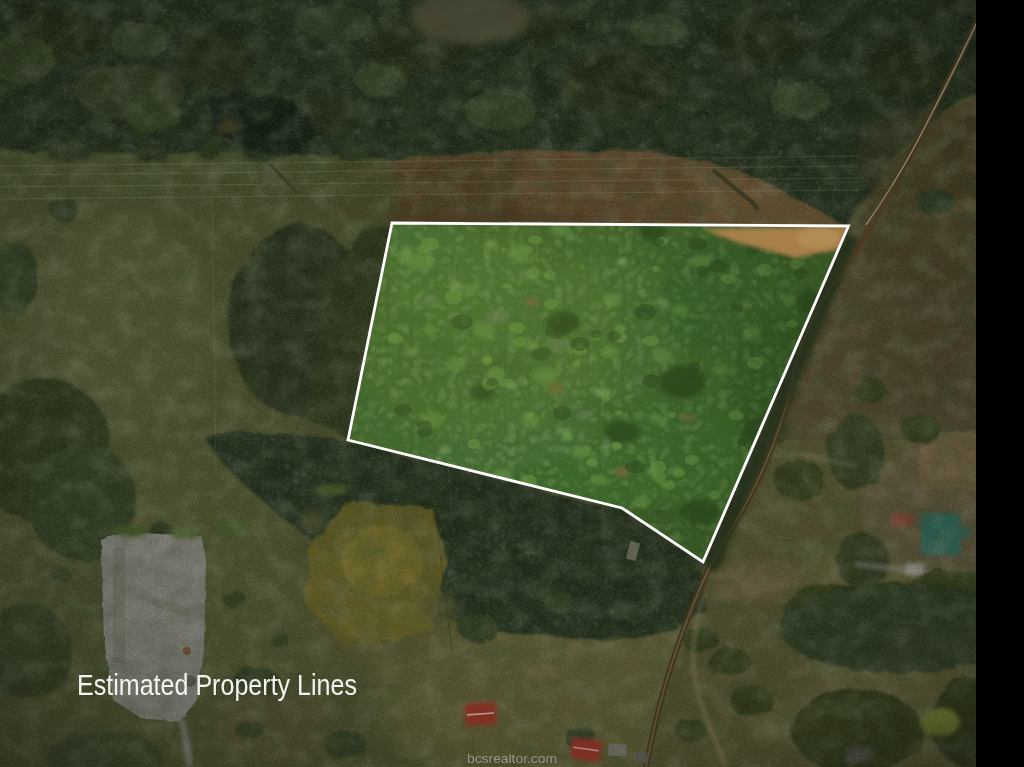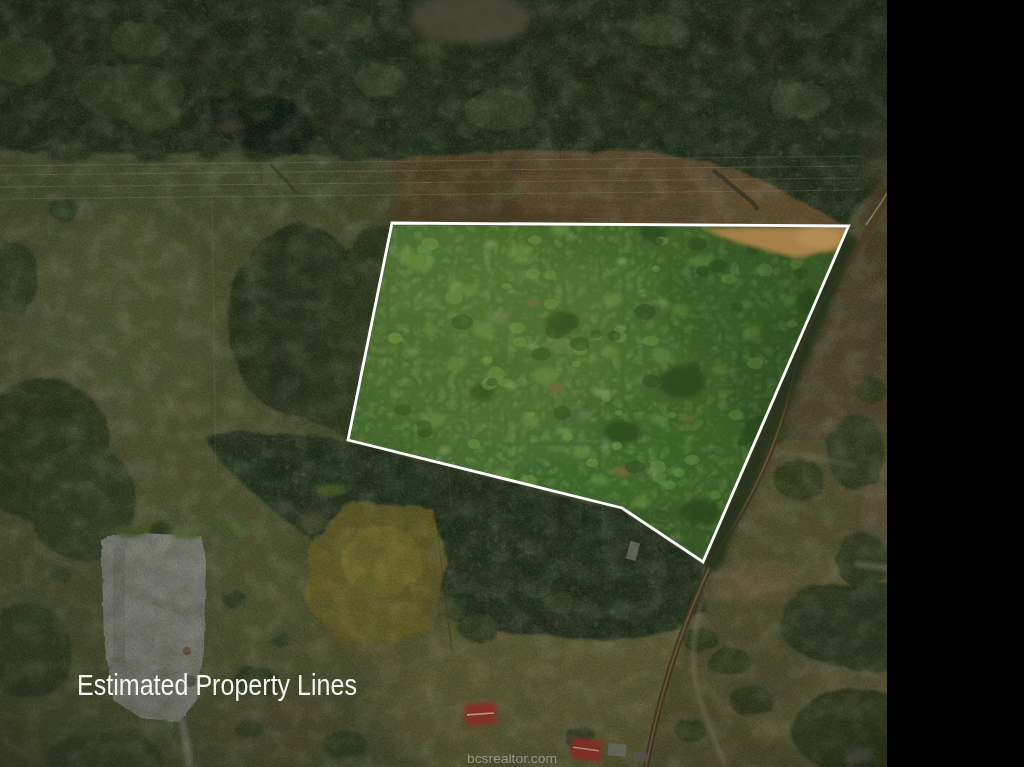--- a/index.html
+++ b/index.html
@@ -1,16 +1,16 @@
 <!DOCTYPE html>
 <html><head>
 <meta charset="utf-8">
 <style>
 html,body{margin:0;padding:0;background:#000;}
-#stage{position:relative;width:887px;height:767px;overflow:hidden;font-family:"Liberation Sans",sans-serif;}
+#stage{position:relative;width:976px;height:767px;overflow:hidden;font-family:"Liberation Sans",sans-serif;}
 </style>
 </head>
 <body>
 
 <div id="stage">
 <svg width="1024" height="767" viewBox="0 0 1024 767">
 <defs>
 <filter id="b2" x="-30%" y="-30%" width="160%" height="160%">
           <feGaussianBlur stdDeviation="2"></feGaussianBlur>
         </filter>

